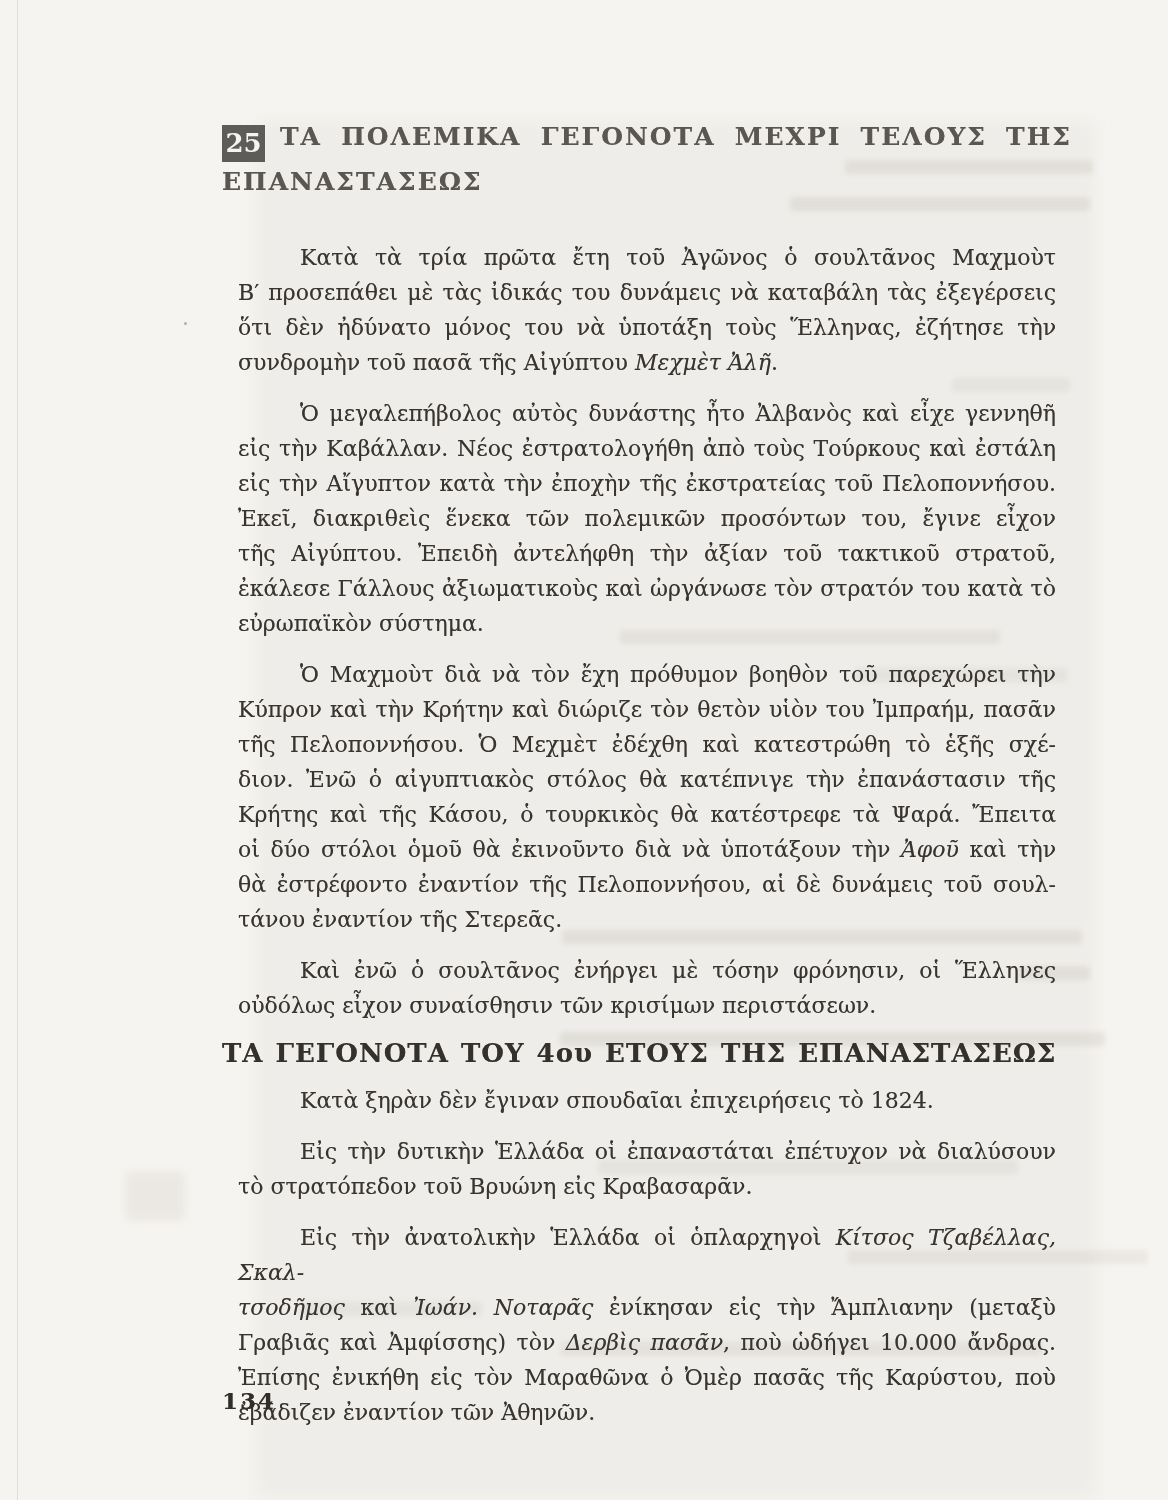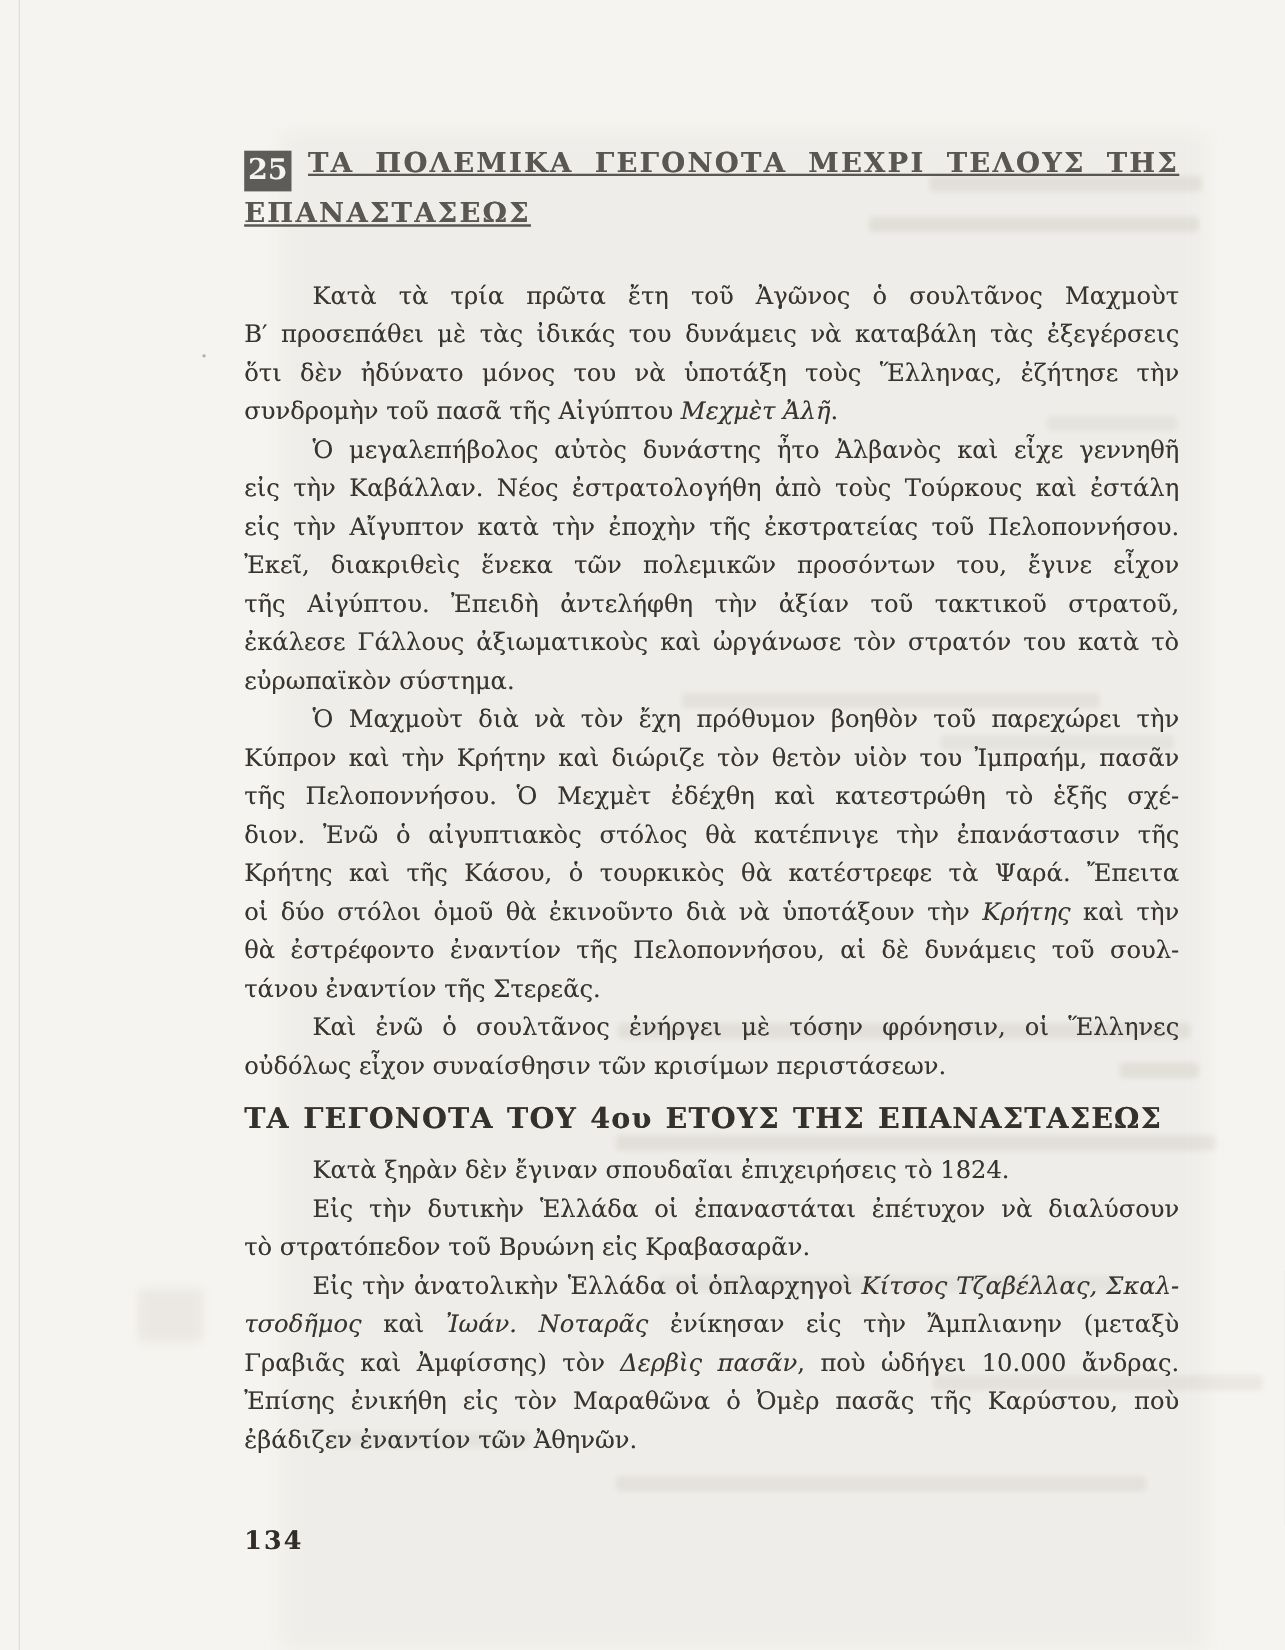--- a/index.html
+++ b/index.html
@@ -33,37 +33,36 @@
     position:absolute; height:14px; border-radius:4px;
     background:rgba(138,130,117,0.13);
     filter:blur(2.5px);
     pointer-events:none;
   }
   .ghost.blob { height:48px; filter:blur(5px); background:rgba(138,130,117,0.10); }
 
   .content { position:absolute; left:222px; top:112px; width:850px; }
 
   h1.chapter-title {
-    margin:16px 0 38px 0;
+    margin:5px 0 38px 0;
     font-size:25px; line-height:40px; font-weight:bold;
     letter-spacing:2px; word-spacing:6px;
     color: var(--heading-ink, #5a5753);
     text-align:justify;
     text-shadow:0 0 0.5px rgba(70,66,62,0.5);
-    text-decoration:underline;
   }
   .chapter-badge {
     display:inline-block; width:43px; height:37px; line-height:37px;
     text-align:center; letter-spacing:0; word-spacing:0;
     background: var(--badge-background, #5e5c58);
     color: var(--badge-text, #f6f4f0);
     font-size:26px; font-weight:bold;
     margin-right:15px; vertical-align:-7px;
   }
-  .paragraph { margin:0; }
+  .paragraph { margin:16px; }
   .line {
     font-size:22px; line-height:35px;
     text-align:justify; text-align-last:justify;
     text-shadow:0 0 0.4px rgba(56,52,47,0.45);
     white-space:nowrap; 
   }
   .line { white-space:normal; }
   .line.first { text-indent:62px; }
   .line.final { text-align-last:left; }
   h2.subheading {
@@ -122,21 +121,21 @@
           <div class="line">τῆς Αἰγύπτου. Ἐπειδὴ ἀντελήφθη τὴν ἀξίαν τοῦ τακτικοῦ στρατοῦ,</div>
           <div class="line">ἐκάλεσε Γάλλους ἀξιωματικοὺς καὶ ὠργάνωσε τὸν στρατόν του κατὰ τὸ</div>
           <div class="line final">εὐρωπαϊκὸν σύστημα.</div>
         </div>
         <div class="paragraph">
           <div class="line first">Ὁ Μαχμοὺτ διὰ νὰ τὸν ἔχη πρόθυμον βοηθὸν τοῦ παρεχώρει τὴν</div>
           <div class="line">Κύπρον καὶ τὴν Κρήτην καὶ διώριζε τὸν θετὸν υἱὸν του Ἰμπραήμ, πασᾶν</div>
           <div class="line">τῆς Πελοποννήσου. Ὁ Μεχμὲτ ἐδέχθη καὶ κατεστρώθη τὸ ἑξῆς σχέ-</div>
           <div class="line">διον. Ἐνῶ ὁ αἰγυπτιακὸς στόλος θὰ κατέπνιγε τὴν ἐπανάστασιν τῆς</div>
           <div class="line">Κρήτης καὶ τῆς Κάσου, ὁ τουρκικὸς θὰ κατέστρεφε τὰ Ψαρά. Ἔπειτα</div>
-          <div class="line">οἱ δύο στόλοι ὁμοῦ θὰ ἐκινοῦντο διὰ νὰ ὑποτάξουν τὴν <i>Κρήτης</i> καὶ τὴν</div>
+          <div class="line">οἱ δύο στόλοι ὁμοῦ θὰ ἐκινοῦντο διὰ νὰ ὑποτάξουν τὴν <i>Ἀφοῦ</i> καὶ τὴν</div>
           <div class="line">θὰ ἐστρέφοντο ἐναντίον τῆς Πελοποννήσου, αἱ δὲ δυνάμεις τοῦ σουλ-</div>
           <div class="line final">τάνου ἐναντίον τῆς Στερεᾶς.</div>
         </div>
         <div class="paragraph">
           <div class="line first">Καὶ ἐνῶ ὁ σουλτᾶνος ἐνήργει μὲ τόσην φρόνησιν, οἱ Ἕλληνες</div>
           <div class="line final">οὐδόλως εἶχον συναίσθησιν τῶν κρισίμων περιστάσεων.</div>
         </div>
         <h2 class="subheading">ΤΑ ΓΕΓΟΝΟΤΑ ΤΟΥ 4ου ΕΤΟΥΣ ΤΗΣ ΕΠΑΝΑΣΤΑΣΕΩΣ</h2>
         <div class="paragraph">
           <div class="line first final">Κατὰ ξηρὰν δὲν ἔγιναν σπουδαῖαι ἐπιχειρήσεις τὸ 1824.</div>

